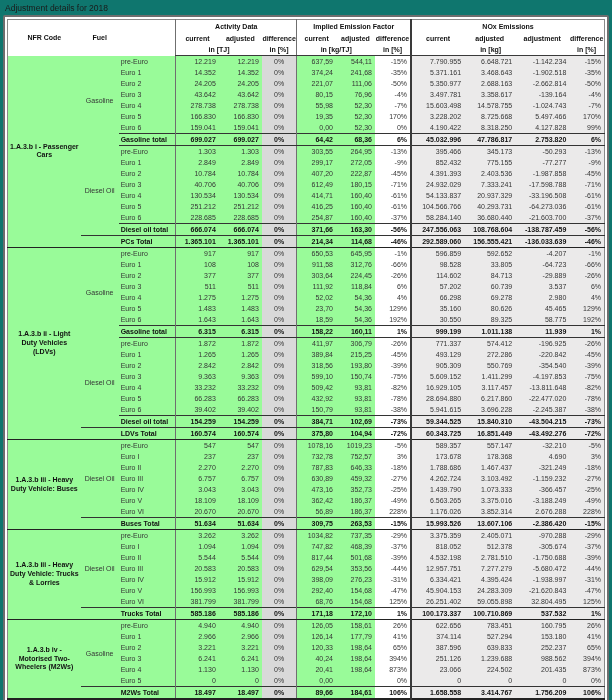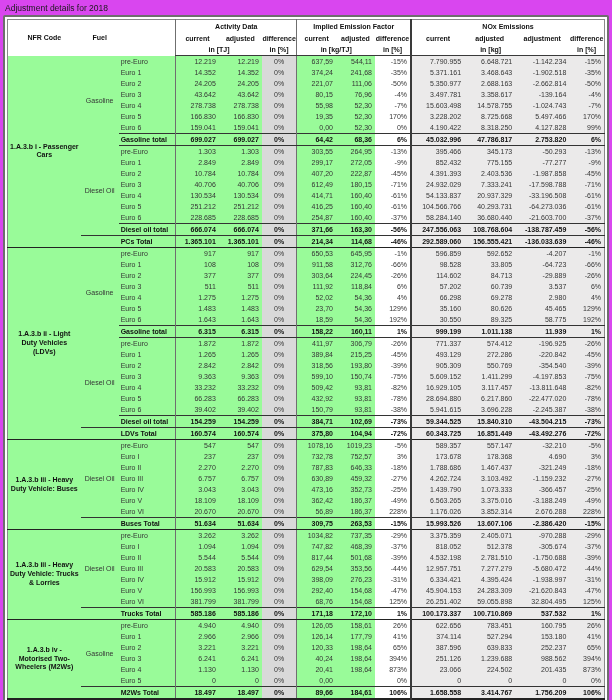--- a/index.html
+++ b/index.html
@@ -1,16 +1,16 @@
 <!DOCTYPE html>
 <html><head>
 <meta charset="utf-8">
 <style>
   html,body{margin:0;padding:0;background:#f1f0ef;font-family:"Liberation Sans",sans-serif;}
-  .page{width:612px;height:700px;box-sizing:border-box;background:#d946ef;}
+  .page{width:612px;height:700px;box-sizing:border-box;background:#0f766e;}
   .title{font-size:8.5px;color:#1a1a1a;padding:3px 0 2px 5px;}
   .frame{margin:0 3px;border:2px solid #6e6e6e;border-radius:2px;background:#ffffff;padding:2px;}
   table{border-collapse:collapse;table-layout:fixed;width:598px;font-family:"Liberation Sans",sans-serif;
         font-size:7px;color:#353535;border:1px solid #8a8a8a;}
   col.c-nfr{width:73px}col.c-fuel{width:38px}col.c-tech{width:57px}
   col.c-a1{width:43px}col.c-a2{width:43px}col.c-a3{width:35px}
   col.c-i1{width:39px}col.c-i2{width:39px}col.c-i3{width:36px}
   col.c-n1{width:53px}col.c-n2{width:51px}col.c-n3{width:54px}col.c-n4{width:35px}
   th,td{padding:0;line-height:1;overflow:hidden;white-space:nowrap;}
   thead th{font-weight:bold;color:#111;text-align:center;background:#fff;height:12px;}

